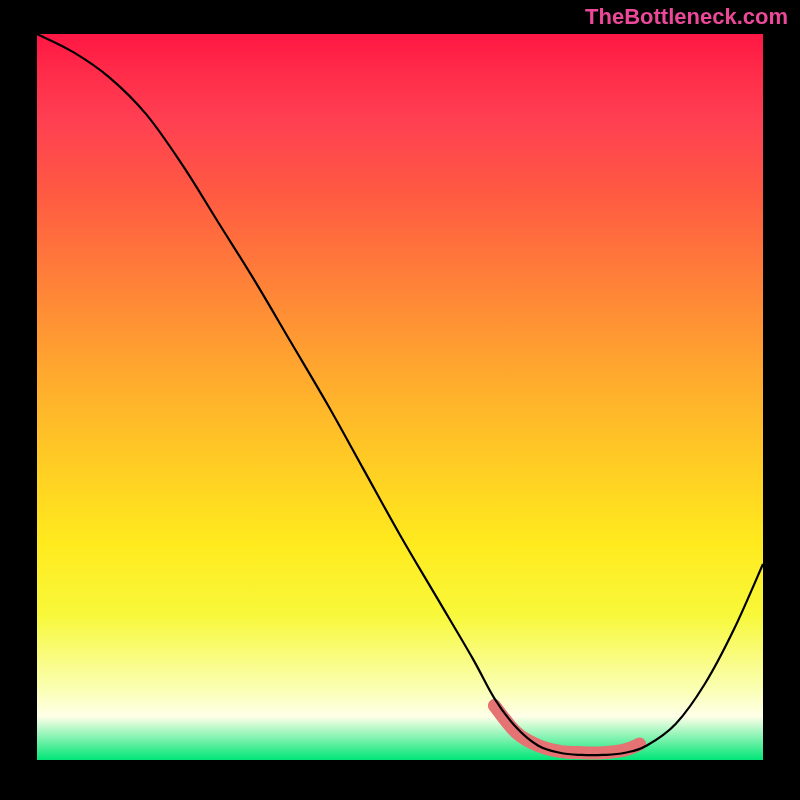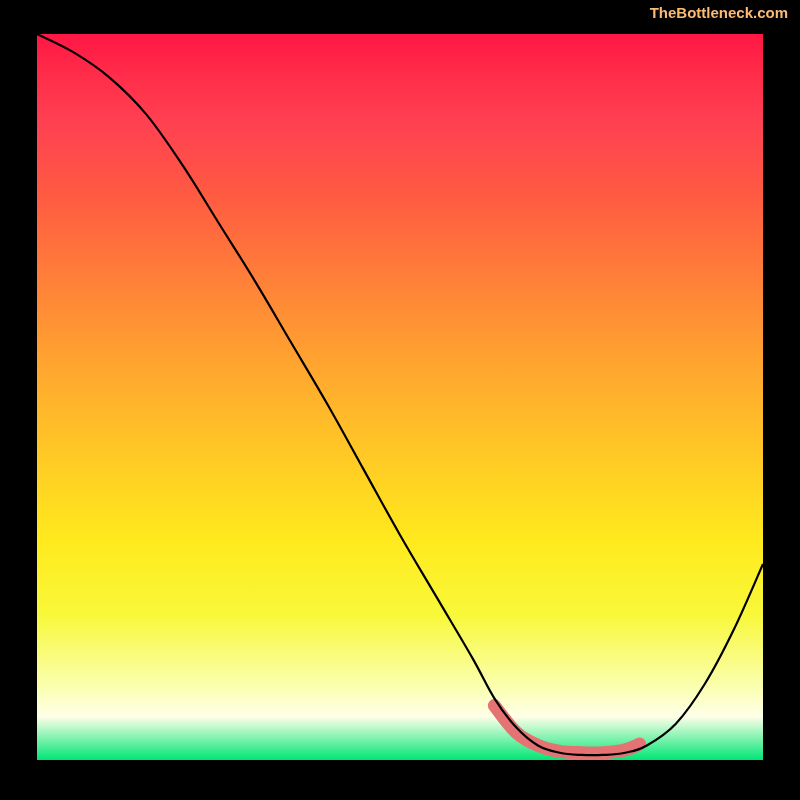--- a/index.html
+++ b/index.html
@@ -8,22 +8,22 @@
     height: 800px;
     background: #000;
     position: relative;
     font-family: Arial, sans-serif;
     overflow: hidden;
   }
   .watermark {
     position: absolute;
     top: 4px;
     right: 12px;
-    color: #fdba74;
-    font-size: 15px;
+    color: #ec4899;
+    font-size: 22px;
     font-weight: bold;
     z-index: 10;
   }
   .plot-area {
     position: absolute;
     left: 37px;
     top: 34px;
     width: 726px;
     height: 726px;
   }

